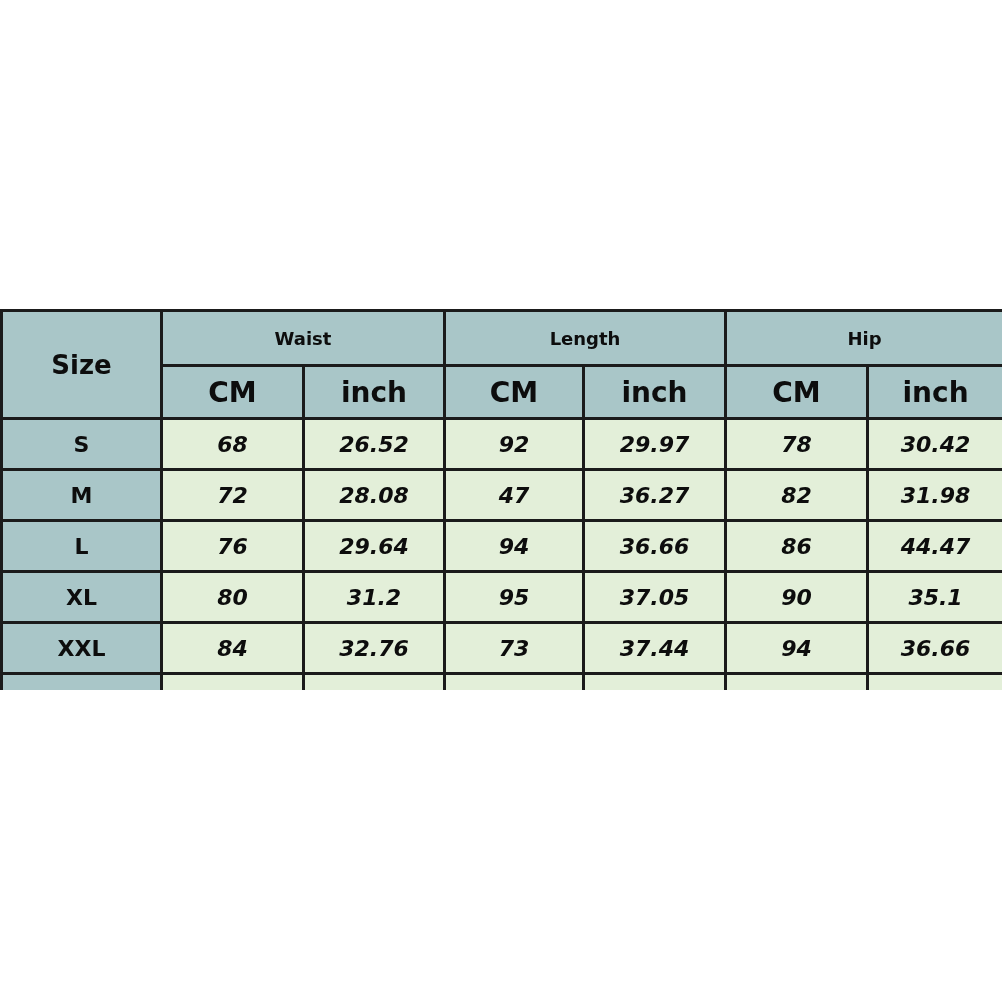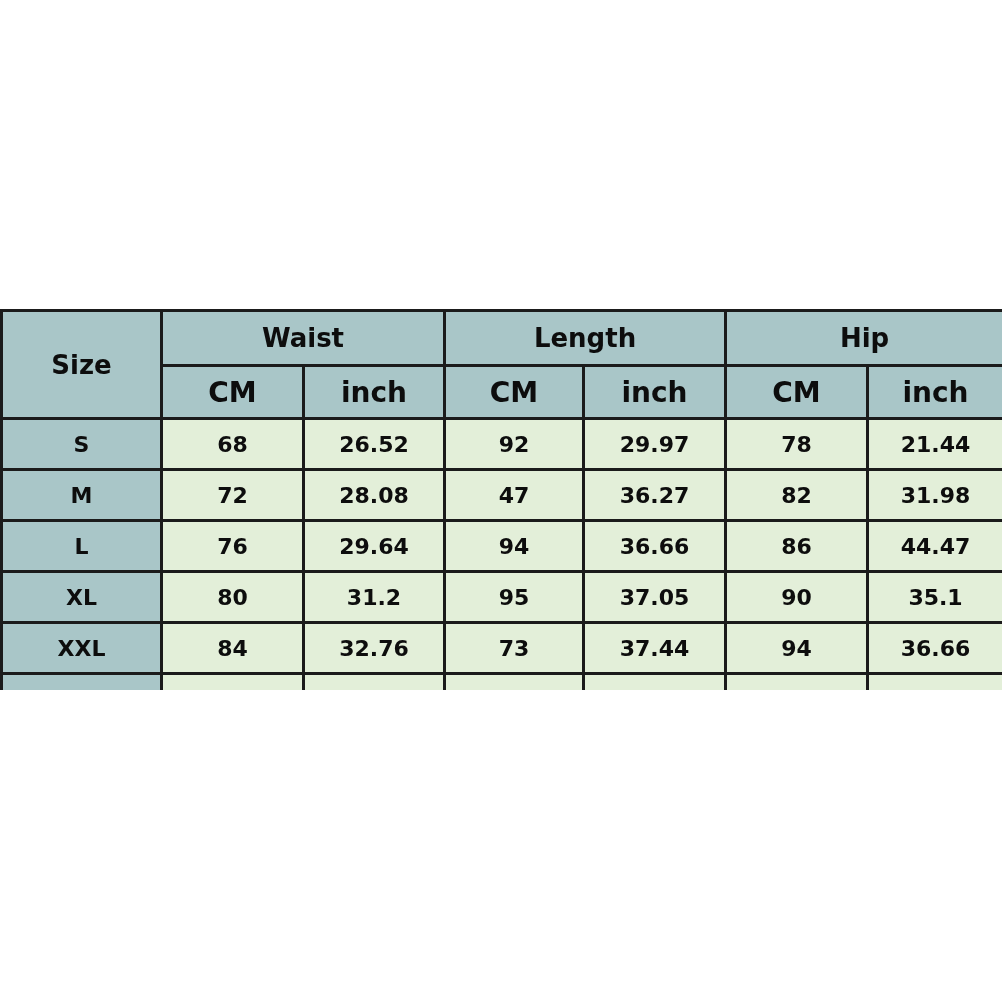--- a/index.html
+++ b/index.html
@@ -37,31 +37,32 @@
     font-weight: bold;
     padding: 0;
     overflow: hidden;
   }
   .hdr {
     background: #a9c6c8;
   }
   .datacell {
     background: #e3efd9;
     font-size: 22px;
+    font-style: italic;
   }
   .sizecell {
     background: #a9c6c8;
     font-size: 22px;
   }
   .corner {
     font-size: 26px;
     margin-top: 28px;
   }
   .group-label {
-    font-size: 26px;
+    font-size: 18px;
     height: 52px;
   }
   .unit-label {
     font-size: 28px;
     height: 50px;
   }
   tr.row-data {
     height: 51px;
   }
   tr.row-partial {
@@ -105,21 +106,21 @@
           <th class="hdr unit-label">CM</th>
           <th class="hdr unit-label">inch</th>
         </tr>
         <tr class="row-data">
           <td class="sizecell">S</td>
           <td class="datacell">68</td>
           <td class="datacell">26.52</td>
           <td class="datacell">92</td>
           <td class="datacell">29.97</td>
           <td class="datacell">78</td>
-          <td class="datacell">21.44</td>
+          <td class="datacell">30.42</td>
         </tr>
         <tr class="row-data">
           <td class="sizecell">M</td>
           <td class="datacell">72</td>
           <td class="datacell">28.08</td>
           <td class="datacell">47</td>
           <td class="datacell">36.27</td>
           <td class="datacell">82</td>
           <td class="datacell">31.98</td>
         </tr>

